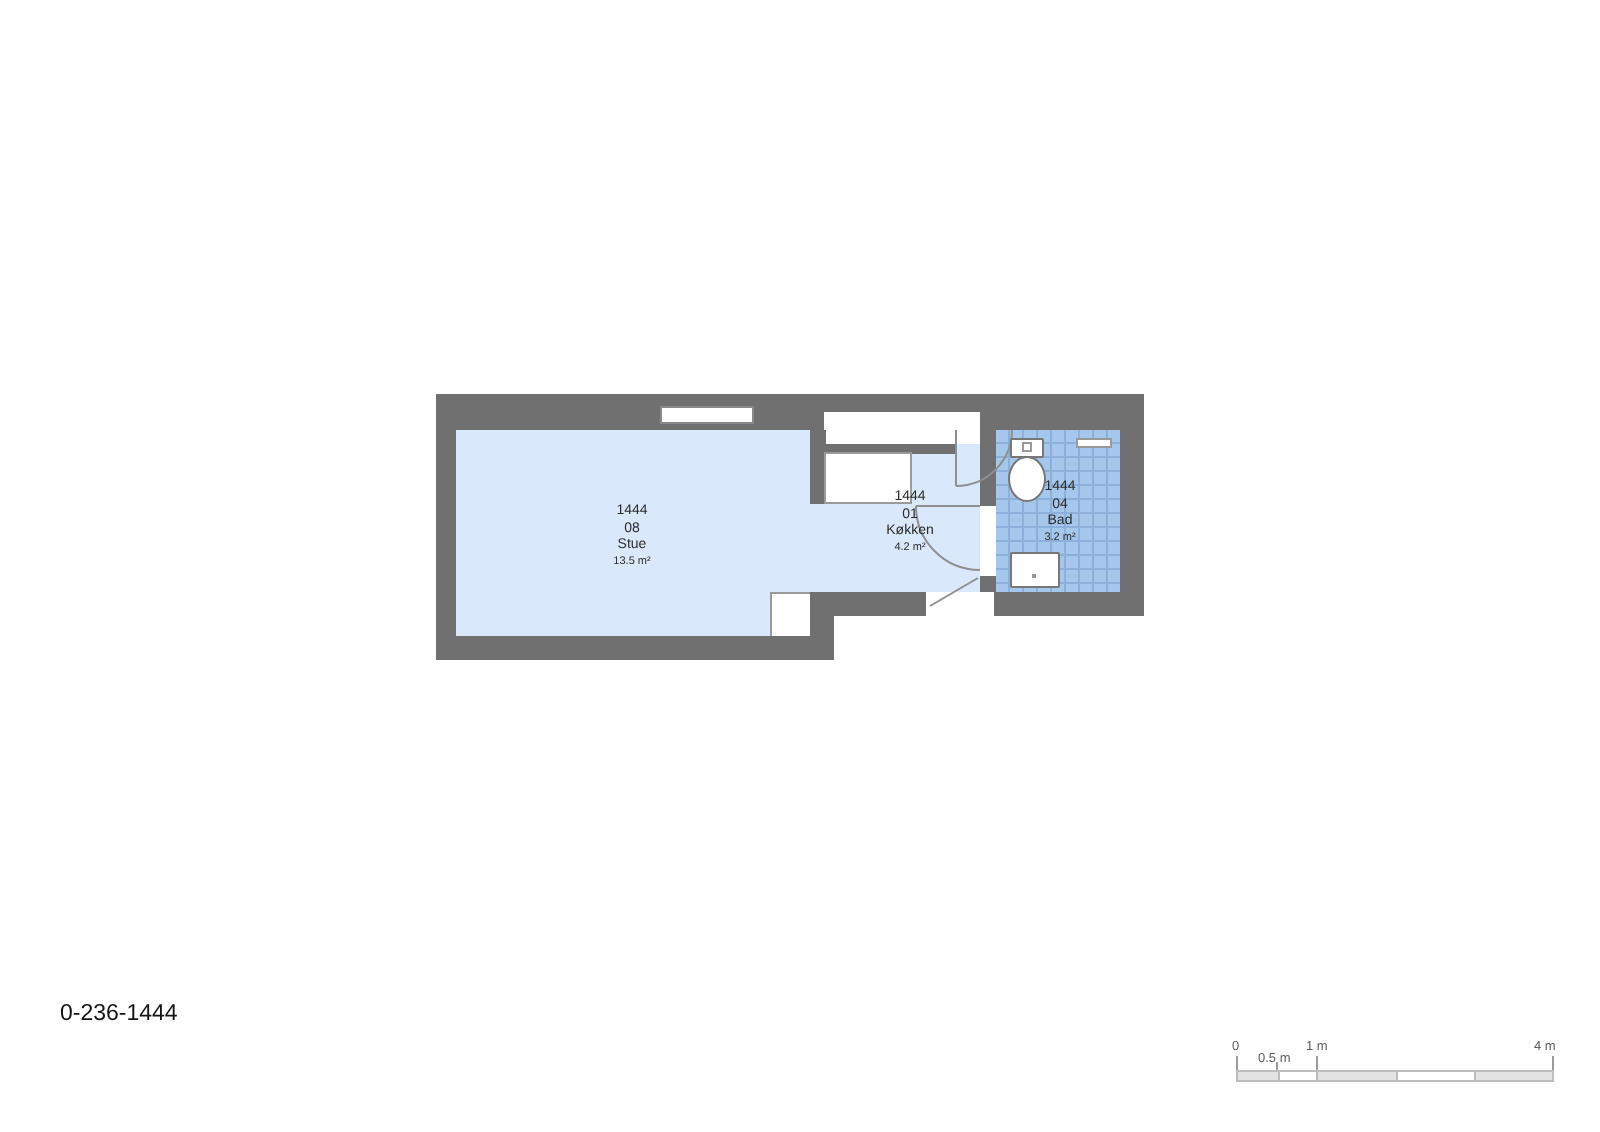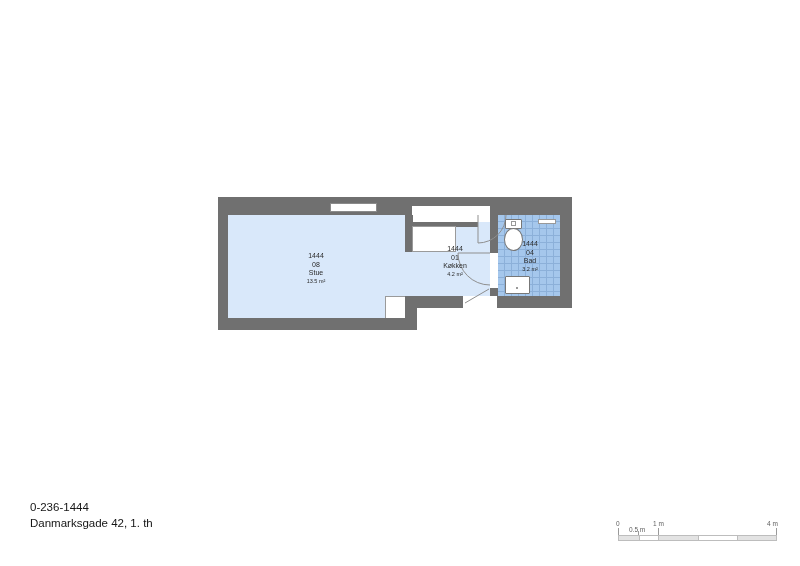--- a/index.html
+++ b/index.html
@@ -88,21 +88,20 @@
     <div class="room-label" style="left:495px;top:240px;width:70px;">
       <div>1444</div>
       <div>04</div>
       <div>Bad</div>
       <div class="area">3.2 m²</div>
     </div>
   </div>
 
   <div class="address">
     <div>0-236-1444</div>
-    <div>Danmarksgade 42, 1. th</div>
   </div>
 
   <div class="abs" style="left:610px;top:514px;width:175px;height:34px;">
     <div class="scale-label" style="left:6px;top:6px;">0</div>
     <div class="scale-label" style="left:19px;top:12px;">0.5 m</div>
     <div class="scale-label" style="left:43px;top:6px;">1 m</div>
     <div class="scale-label" style="left:157px;top:6px;">4 m</div>
     <div class="tick" style="left:8px;top:14px;"></div>
     <div class="tick" style="left:28px;top:17px;height:4px;"></div>
     <div class="tick" style="left:48px;top:14px;"></div>

